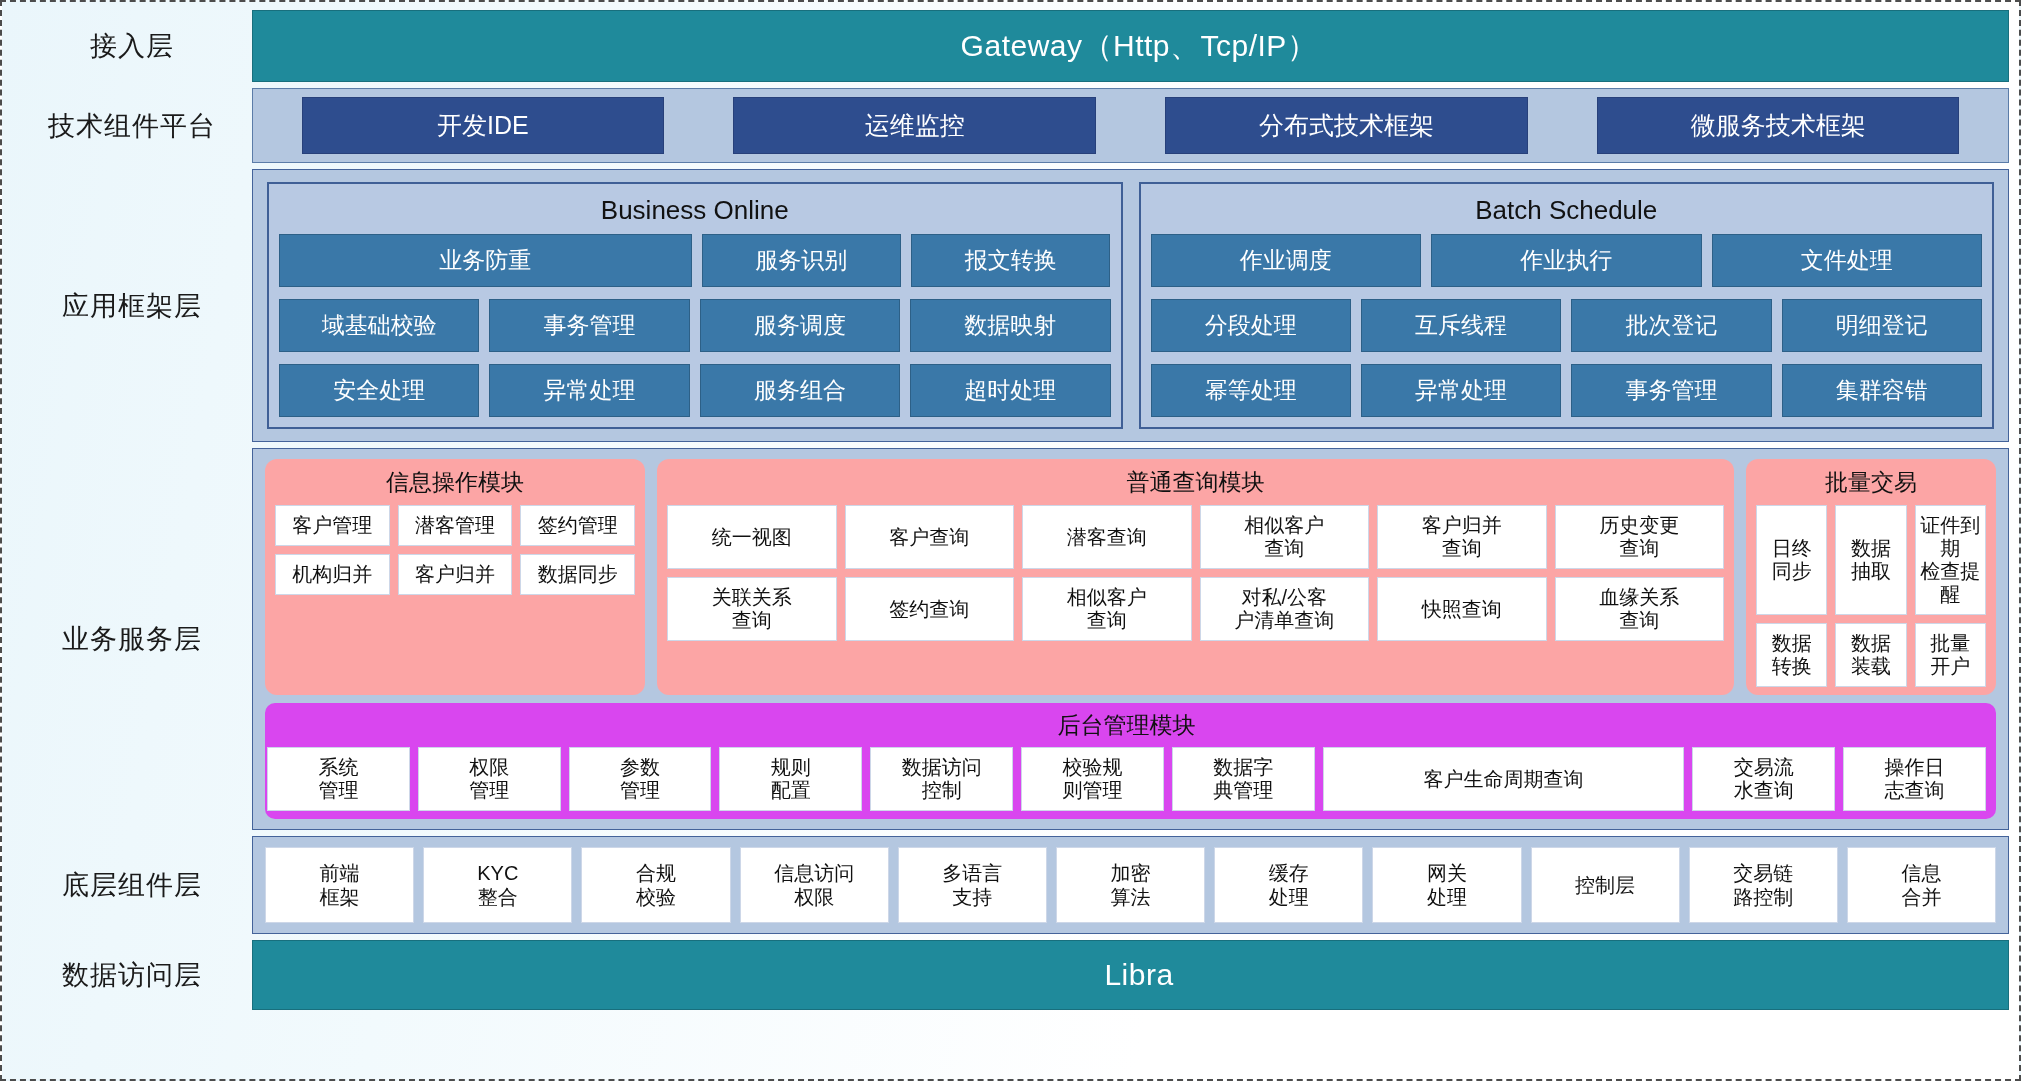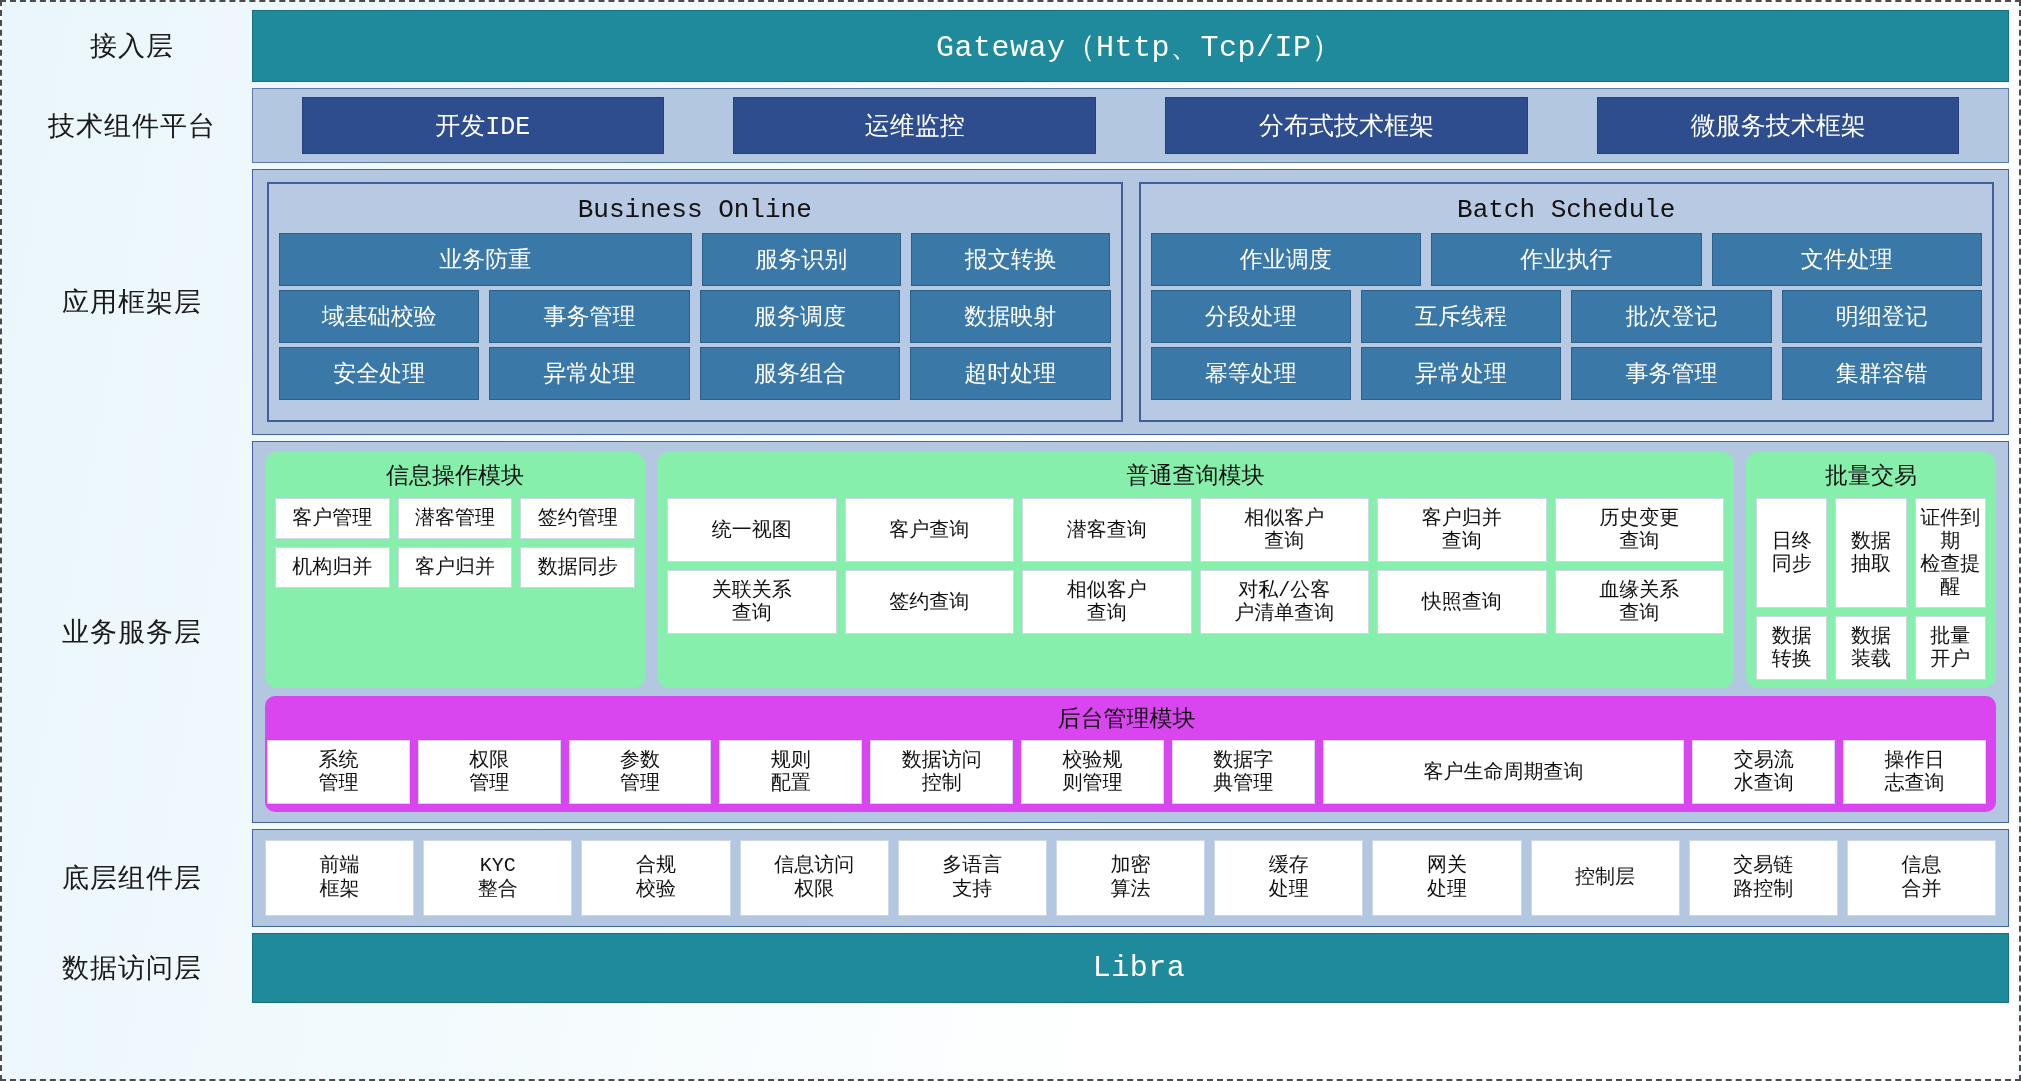--- a/index.html
+++ b/index.html
@@ -9,21 +9,21 @@
     background:#ffffff;
     overflow:hidden;
   }
   .canvas {
     position:relative;
     width:2021px; height:1081px;
     padding:8px 10px 8px 10px;
     background:linear-gradient(100deg,#eaf6fb 0%, #f2fafd 25%, #ffffff 60%, #ffffff 100%);
     border:2px dashed #4c4c4c;
   }
-  .rows { display:flex; flex-direction:column; height:100%; gap:6px;font-family:Liberation Mono, monospace; }
+  .rows { display:flex; flex-direction:column; height:100%; gap:6px; }
 
   .row { display:flex; align-items:stretch; }
   .row-label {
     width:240px; flex:0 0 240px;
     display:flex; align-items:center; justify-content:center;
     font-size:27px; color:#1a1a1a; letter-spacing:1px;
   }
   .row-body { flex:1 1 auto; display:flex; }
 
   
@@ -53,37 +53,37 @@
     flex:1; background:#b4c7e0; border:1px solid #44639a;
     padding:12px 14px; display:flex; gap:16px;
   }
   .af-group {
     flex:1; background:#b8c9e3; border:2px solid #3f5f96;
     padding:8px 10px 10px 10px; display:flex; flex-direction:column;
   }
   .af-title {
     text-align:center; font-size:26px; color:#111; padding:3px 0 8px 0;
   }
-  .af-grid { display:flex; flex-direction:column; gap:4px; }
+  .af-grid { display:flex; flex-direction:column; gap:12px; }
   .af-line { display:flex; gap:10px; }
   .af-cell {
     background:#3a78a8; color:#fff; border:1px solid #2d6087;
     font-size:23px; text-align:center; padding:10px 0;
     flex:1 1 0; min-width:0;
   }
   .af-cell.span2 { flex:2.08 1 0; }
 
   
   .bs-panel {
     flex:1; background:#b4c7e0; border:1px solid #44639a;
     padding:10px 12px; display:flex; flex-direction:column; gap:8px;
   }
   .bs-top { display:flex; gap:12px; flex:1; }
   .bs-module {
-    background:#86efac; border-radius:12px; padding:6px 10px 8px 10px;
+    background:#fca5a5; border-radius:12px; padding:6px 10px 8px 10px;
     display:flex; flex-direction:column;
   }
   .bs-module.m-info { flex:0 0 380px; }
   .bs-module.m-query { flex:1 1 auto; }
   .bs-module.m-batch { flex:0 0 250px; }
   .bs-mtitle { text-align:center; font-size:23px; color:#111; padding:2px 0 7px 0; }
   .bs-grid { display:flex; flex-direction:column; gap:8px; }
   .bs-line { display:flex; gap:8px; }
   .bs-cell {
     background:#ffffff; border:1px solid #cdd7e8;

